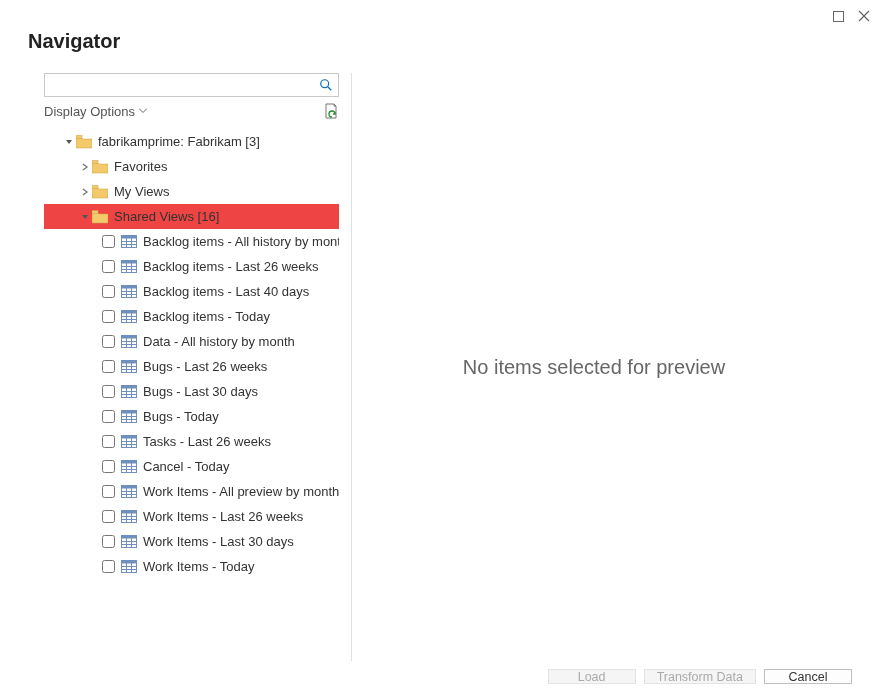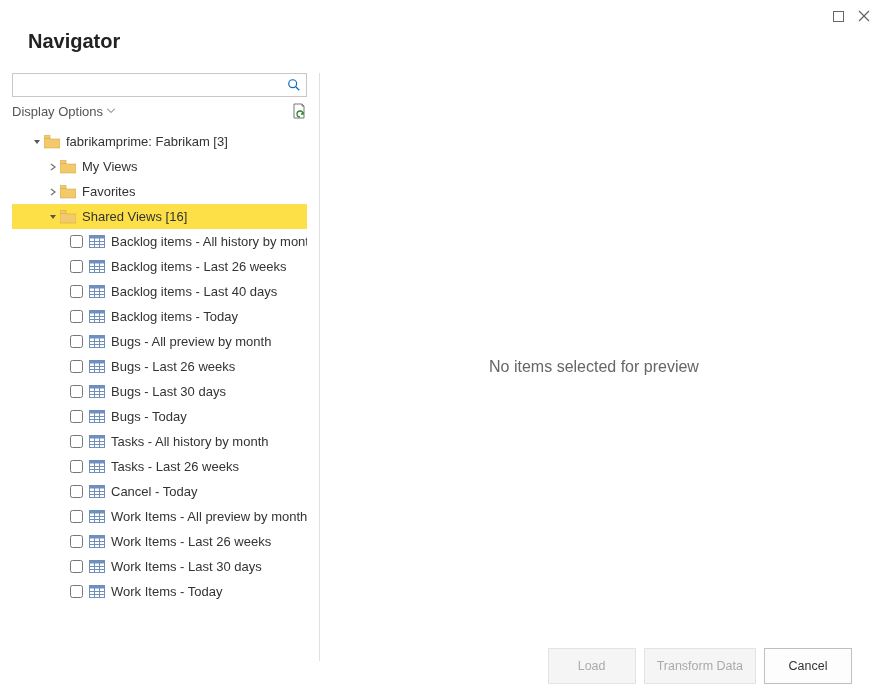--- a/index.html
+++ b/index.html
@@ -30,21 +30,21 @@
       padding: 0 28px;
       margin-top: -2px;
     }
     .header h1 {
       font-size: 20px;
       font-weight: 700;
       color: #222;
     }
     .content {
       display: flex;
-      padding: 0 12px;
+      padding: 0 44px;
       margin-top: 20px;
       height: 588px;
     }
     .left-pane {
       width: 308px;
       display: flex;
       flex-direction: column;
       border-right: 1px solid #e0e0e0;
       padding-right: 12px;
     }
@@ -87,21 +87,21 @@
       flex: 1;
       padding-bottom: 4px;
     }
     .tree-row {
       display: flex;
       align-items: center;
       height: 25px;
       padding-left: 4px;
       white-space: nowrap;
     }
-    .tree-row.selected { background: #fde047; }
+    .tree-row.selected { background: #ef4444; }
     .tree-row .chevron {
       width: 14px; display: inline-flex; justify-content: center;
       color: #666; cursor: pointer; font-size: 10px;
       flex-shrink: 0;
     }
     .tree-row .folder-icon, .tree-row .table-icon {
       margin-right: 6px; flex-shrink: 0;
     }
     .tree-row input[type=checkbox] {
       margin: 0 6px 0 0;
@@ -111,33 +111,33 @@
     .tree-row .label { color: #333; }
     .indent-1 { padding-left: 18px; }
     .indent-2 { padding-left: 34px; }
     .indent-3 { padding-left: 58px; }
     .right-pane {
       flex: 1;
       display: flex;
       align-items: center;
       justify-content: center;
       color: #666;
-      font-size: 16px;
+      font-size: 20px;
       font-weight: 400;
     }
     .footer {
       position: absolute;
       bottom: 16px;
       right: 28px;
       display: flex;
       gap: 8px;
     }
     .btn {
       min-width: 88px;
-      height: 36px;
+      height: 15px;
       border: 1px solid #bfbfbf;
       background: #fdfdfd;
       font-size: 12.5px;
       color: #333;
       cursor: pointer;
       padding: 0 12px;
     }
     .btn.disabled {
       background: #f5f5f5;
       color: #aaa;
@@ -221,36 +221,36 @@
           <svg width="8" height="8" viewBox="0 0 8 8">
               <path d="M2 1 L6 4 L2 7" fill="none" stroke="#777" stroke-width="1.3"></path>
             </svg>
         </span>
         <span class="folder-icon">
           <svg width="16" height="14" viewBox="0 0 16 14">
               <path d="M0 2 L5 2 L7 4 L16 4 L16 13 L0 13 Z" fill="#f3c96b" stroke="#c9a23f" stroke-width="0.5"></path>
               <rect x="0" y="0.5" width="6" height="3" fill="#f3c96b" stroke="#c9a23f" stroke-width="0.5"></rect>
             </svg>
         </span>
-        <span class="label">My Views</span>
+        <span class="label">Favorites</span>
       </div>
 
       <div class="tree-row indent-2">
         <span class="chevron">
           <svg width="8" height="8" viewBox="0 0 8 8">
               <path d="M2 1 L6 4 L2 7" fill="none" stroke="#777" stroke-width="1.3"></path>
             </svg>
         </span>
         <span class="folder-icon">
           <svg width="16" height="14" viewBox="0 0 16 14">
               <path d="M0 2 L5 2 L7 4 L16 4 L16 13 L0 13 Z" fill="#f3c96b" stroke="#c9a23f" stroke-width="0.5"></path>
               <rect x="0" y="0.5" width="6" height="3" fill="#f3c96b" stroke="#c9a23f" stroke-width="0.5"></rect>
             </svg>
         </span>
-        <span class="label">Favorites</span>
+        <span class="label">My Views</span>
       </div>
 
       <div class="tree-row indent-2 selected">
         <span class="chevron">
           <svg width="8" height="8" viewBox="0 0 8 8">
               <path d="M1 2 L7 2 L4 6 Z" fill="#555"></path>
             </svg>
         </span>
         <span class="folder-icon">
           <svg width="16" height="14" viewBox="0 0 16 14">
@@ -323,21 +323,21 @@
             <span class="table-icon">
               <svg width="16" height="13" viewBox="0 0 16 13">
                 <rect x="0.5" y="0.5" width="15" height="12" fill="#fff" stroke="#6f8fbc"></rect>
                 <rect x="0.5" y="0.5" width="15" height="3" fill="#6f8fbc"></rect>
                 <line x1="5.5" y1="0.5" x2="5.5" y2="12.5" stroke="#6f8fbc"></line>
                 <line x1="10.5" y1="0.5" x2="10.5" y2="12.5" stroke="#6f8fbc"></line>
                 <line x1="0.5" y1="6.5" x2="15.5" y2="6.5" stroke="#6f8fbc"></line>
                 <line x1="0.5" y1="9.5" x2="15.5" y2="9.5" stroke="#6f8fbc"></line>
               </svg>
             </span>
-            <span class="label">Bugs - All preview by month</span>
+            <span class="label">Data - All history by month</span>
           </div>
           <div class="tree-row indent-3">
             <input type="checkbox" style="">
             <span class="table-icon">
               <svg width="16" height="13" viewBox="0 0 16 13">
                 <rect x="0.5" y="0.5" width="15" height="12" fill="#fff" stroke="#6f8fbc"></rect>
                 <rect x="0.5" y="0.5" width="15" height="3" fill="#6f8fbc"></rect>
                 <line x1="5.5" y1="0.5" x2="5.5" y2="12.5" stroke="#6f8fbc"></line>
                 <line x1="10.5" y1="0.5" x2="10.5" y2="12.5" stroke="#6f8fbc"></line>
                 <line x1="0.5" y1="6.5" x2="15.5" y2="6.5" stroke="#6f8fbc"></line>
@@ -366,34 +366,20 @@
               <svg width="16" height="13" viewBox="0 0 16 13">
                 <rect x="0.5" y="0.5" width="15" height="12" fill="#fff" stroke="#6f8fbc"></rect>
                 <rect x="0.5" y="0.5" width="15" height="3" fill="#6f8fbc"></rect>
                 <line x1="5.5" y1="0.5" x2="5.5" y2="12.5" stroke="#6f8fbc"></line>
                 <line x1="10.5" y1="0.5" x2="10.5" y2="12.5" stroke="#6f8fbc"></line>
                 <line x1="0.5" y1="6.5" x2="15.5" y2="6.5" stroke="#6f8fbc"></line>
                 <line x1="0.5" y1="9.5" x2="15.5" y2="9.5" stroke="#6f8fbc"></line>
               </svg>
             </span>
             <span class="label">Bugs - Today</span>
-          </div>
-          <div class="tree-row indent-3">
-            <input type="checkbox" style="">
-            <span class="table-icon">
-              <svg width="16" height="13" viewBox="0 0 16 13">
-                <rect x="0.5" y="0.5" width="15" height="12" fill="#fff" stroke="#6f8fbc"></rect>
-                <rect x="0.5" y="0.5" width="15" height="3" fill="#6f8fbc"></rect>
-                <line x1="5.5" y1="0.5" x2="5.5" y2="12.5" stroke="#6f8fbc"></line>
-                <line x1="10.5" y1="0.5" x2="10.5" y2="12.5" stroke="#6f8fbc"></line>
-                <line x1="0.5" y1="6.5" x2="15.5" y2="6.5" stroke="#6f8fbc"></line>
-                <line x1="0.5" y1="9.5" x2="15.5" y2="9.5" stroke="#6f8fbc"></line>
-              </svg>
-            </span>
-            <span class="label">Tasks - All history by month</span>
           </div>
           <div class="tree-row indent-3">
             <input type="checkbox" style="">
             <span class="table-icon">
               <svg width="16" height="13" viewBox="0 0 16 13">
                 <rect x="0.5" y="0.5" width="15" height="12" fill="#fff" stroke="#6f8fbc"></rect>
                 <rect x="0.5" y="0.5" width="15" height="3" fill="#6f8fbc"></rect>
                 <line x1="5.5" y1="0.5" x2="5.5" y2="12.5" stroke="#6f8fbc"></line>
                 <line x1="10.5" y1="0.5" x2="10.5" y2="12.5" stroke="#6f8fbc"></line>
                 <line x1="0.5" y1="6.5" x2="15.5" y2="6.5" stroke="#6f8fbc"></line>

